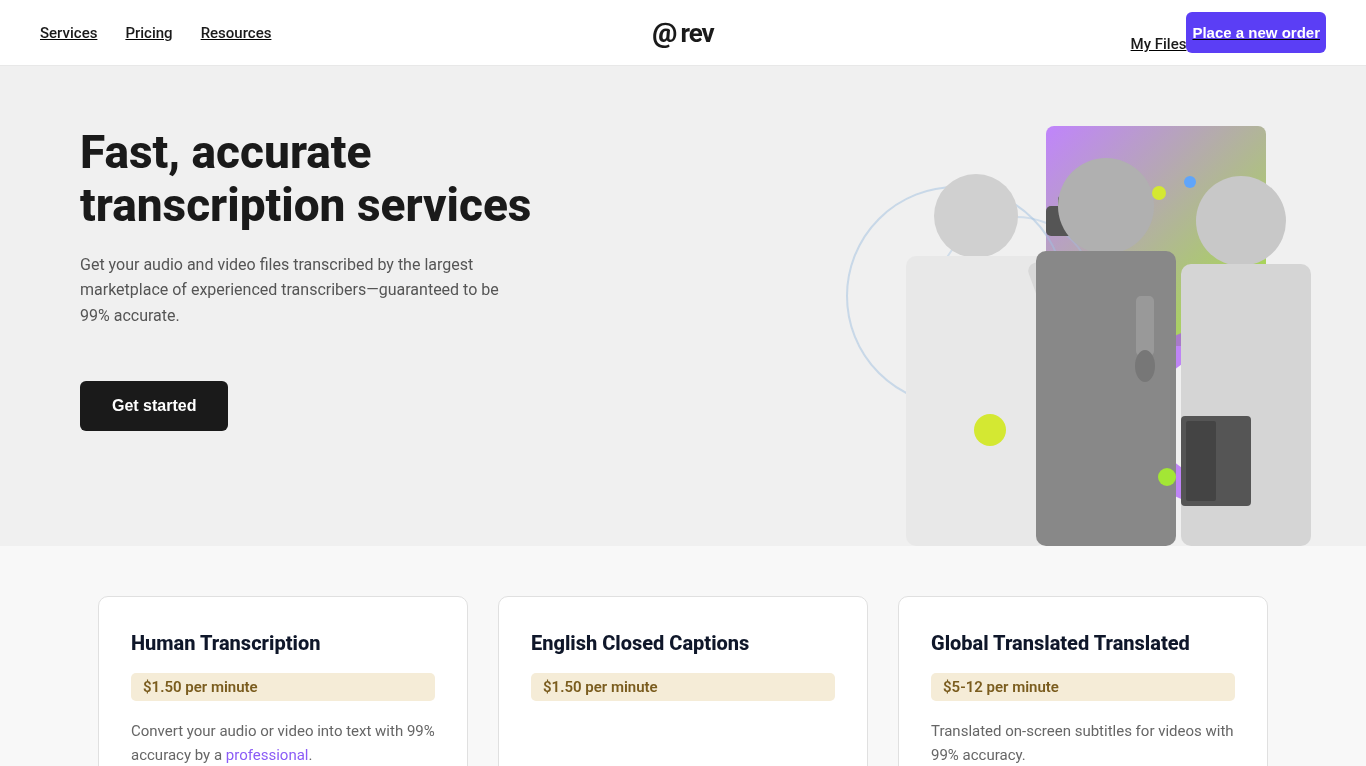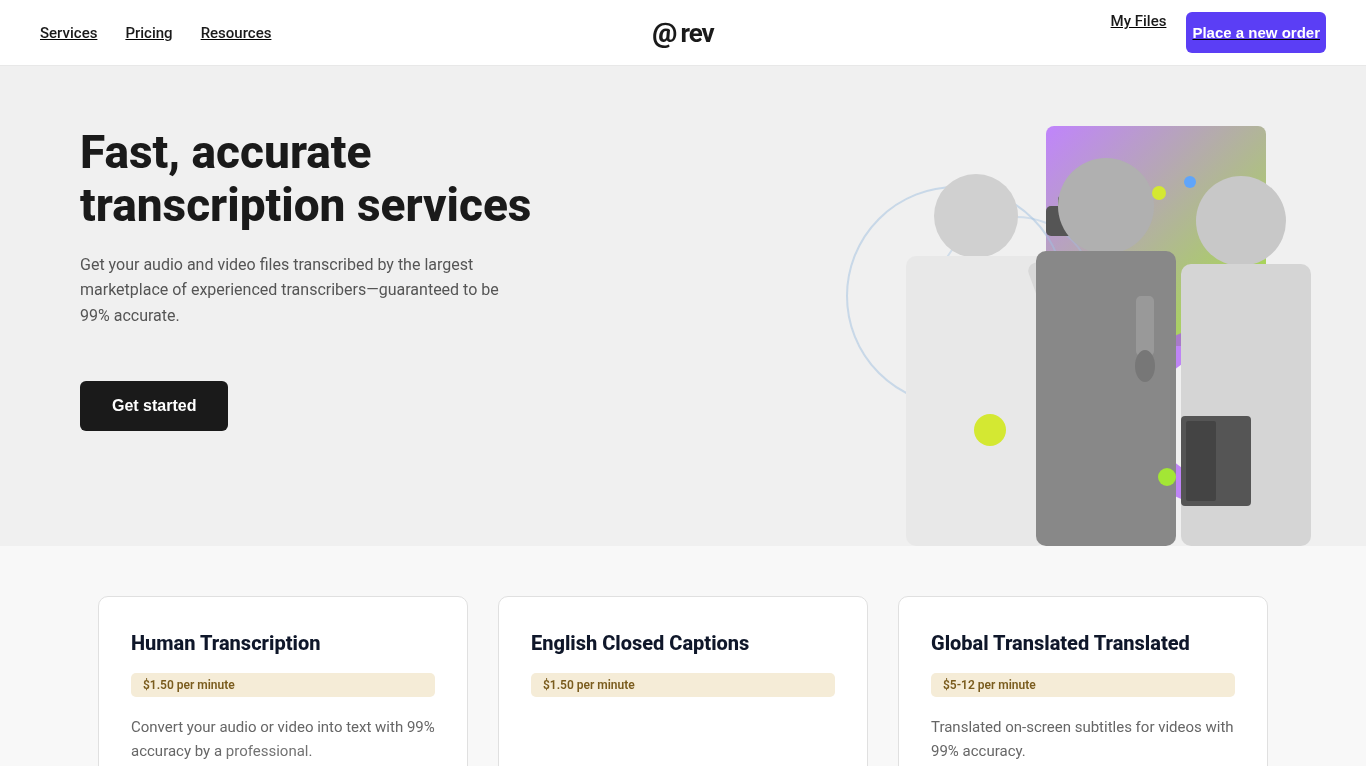--- a/index.html
+++ b/index.html
@@ -32,21 +32,21 @@
       color: #1a1a1a;
       letter-spacing: -1px;
       display: flex;
       align-items: center;
       gap: 4px;
     }
     .nav-logo .at-symbol {
       font-size: 28px;
       font-weight: 900;
     }
-    .nav-right { margin-left: auto; display: flex; align-items: flex-start; gap: 20px; }
+    .nav-right { margin-left: auto; display: flex; align-items: flex-end; }
     .nav-right .my-files {
       text-decoration: none;
       color: #1a1a1a;
       font-size: 15px;
       font-weight: 500;
     }
     .btn-primary {
       background: #5b3ef5;
       color: #fff;
       border: none;
@@ -210,33 +210,33 @@
       gap: 18px;
     }
     .card h3 {
       font-size: 20px;
       font-weight: 800;
       color: #0f172a;
     }
     .price-badge {
       background: #f5ecd7;
       color: #7a5c1e;
-      font-size: 12px;
+      font-size: 15px;
       font-weight: 600;
       padding: 5px 12px;
       border-radius: 5px;
       display: inline-block;
     }
     .card p {
       font-size: 15px;
       color: #666;
       line-height: 1.6;
       flex: 1;
     }
-    .card p a { color: #737373; text-decoration: none; }
+    .card p a { color: #8b5cf6; text-decoration: none; }
 
     
     ::-webkit-scrollbar { width: 8px; }
     ::-webkit-scrollbar-track { background: #f0f0f0; }
     ::-webkit-scrollbar-thumb { background: #ccc; border-radius: 4px; }
   </style>
 </head>
 <body>
 
 <nav>

